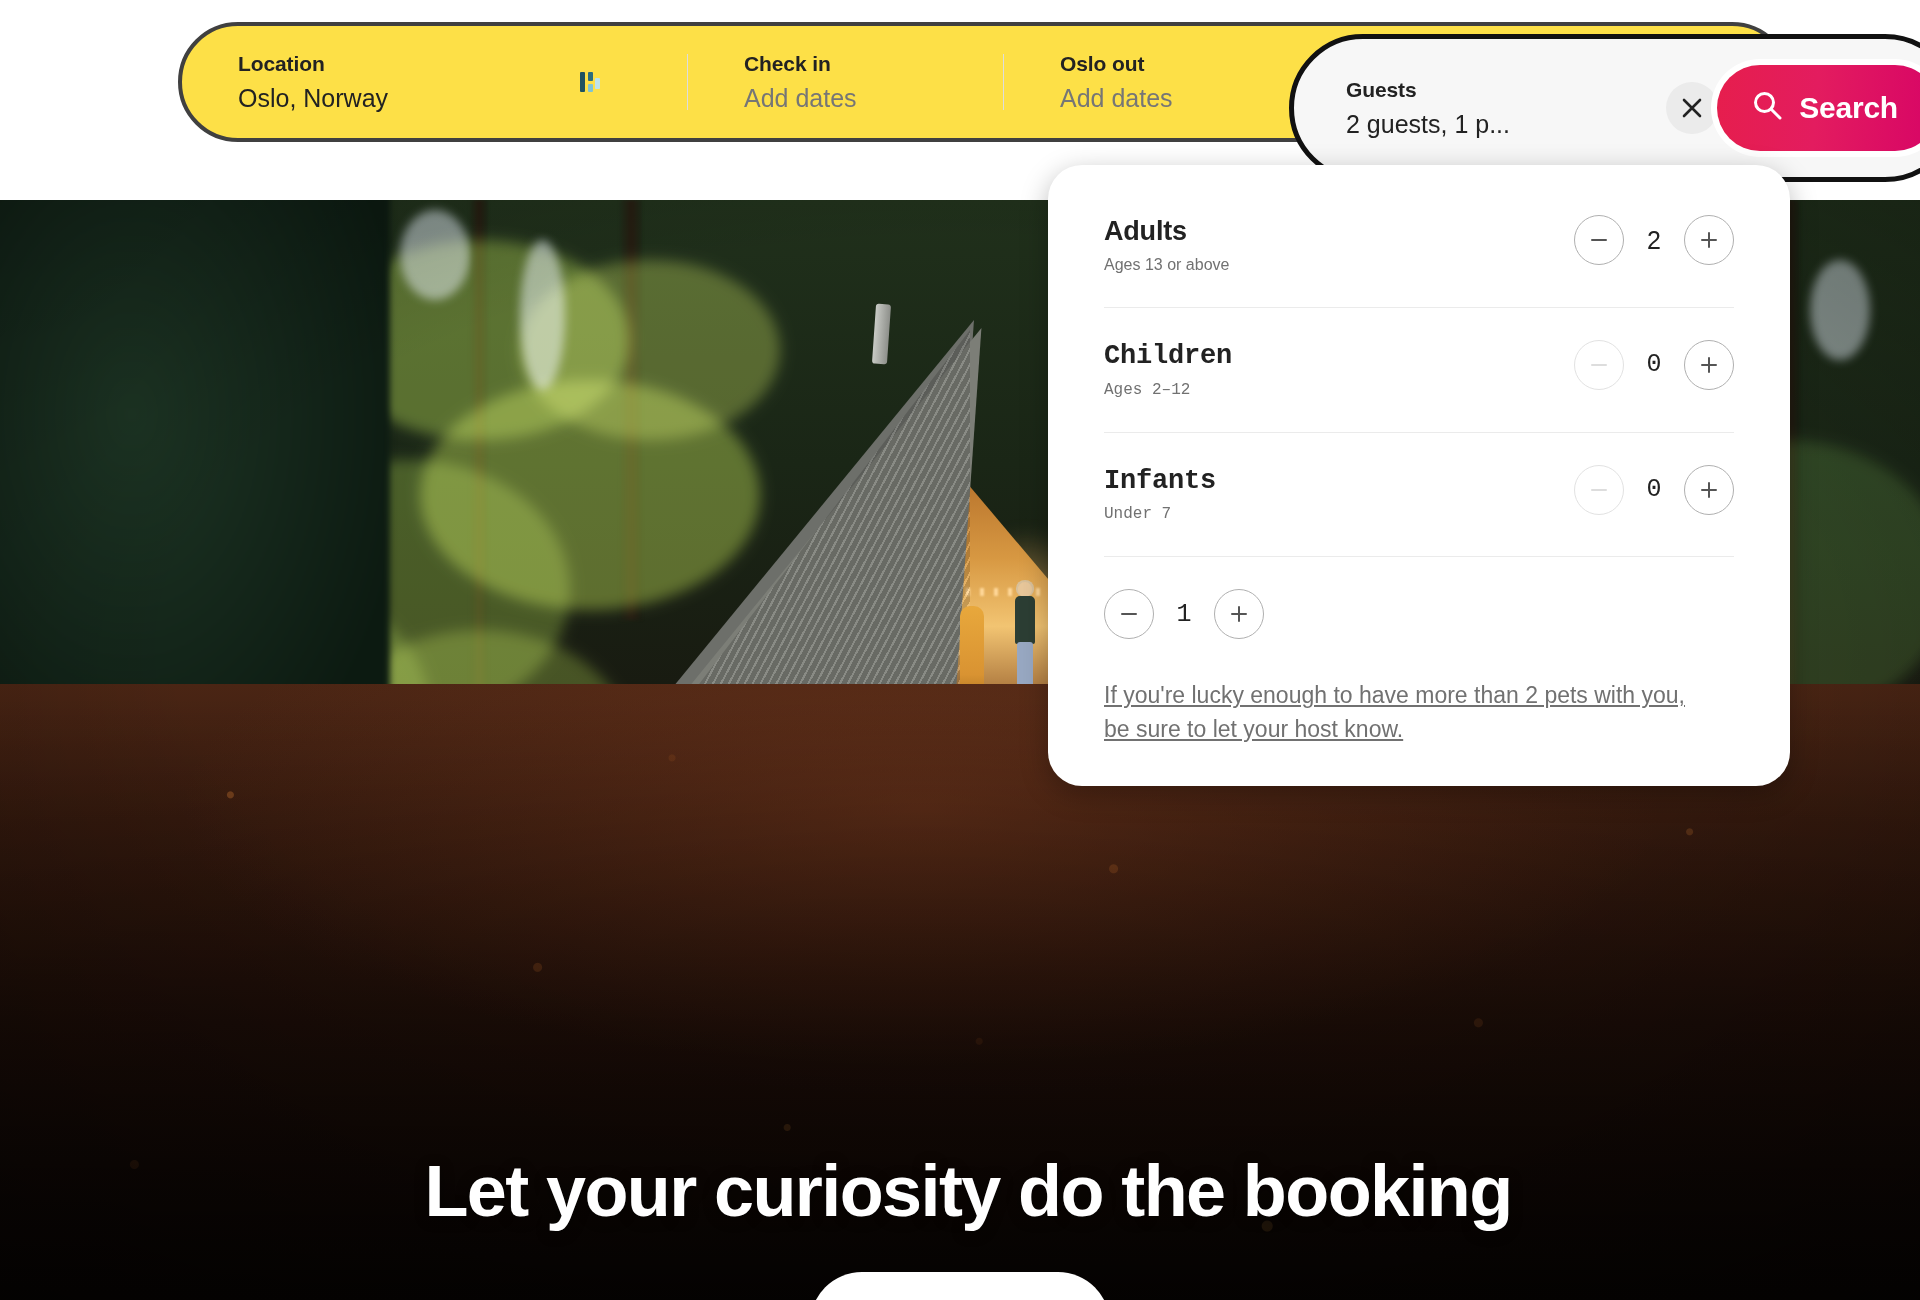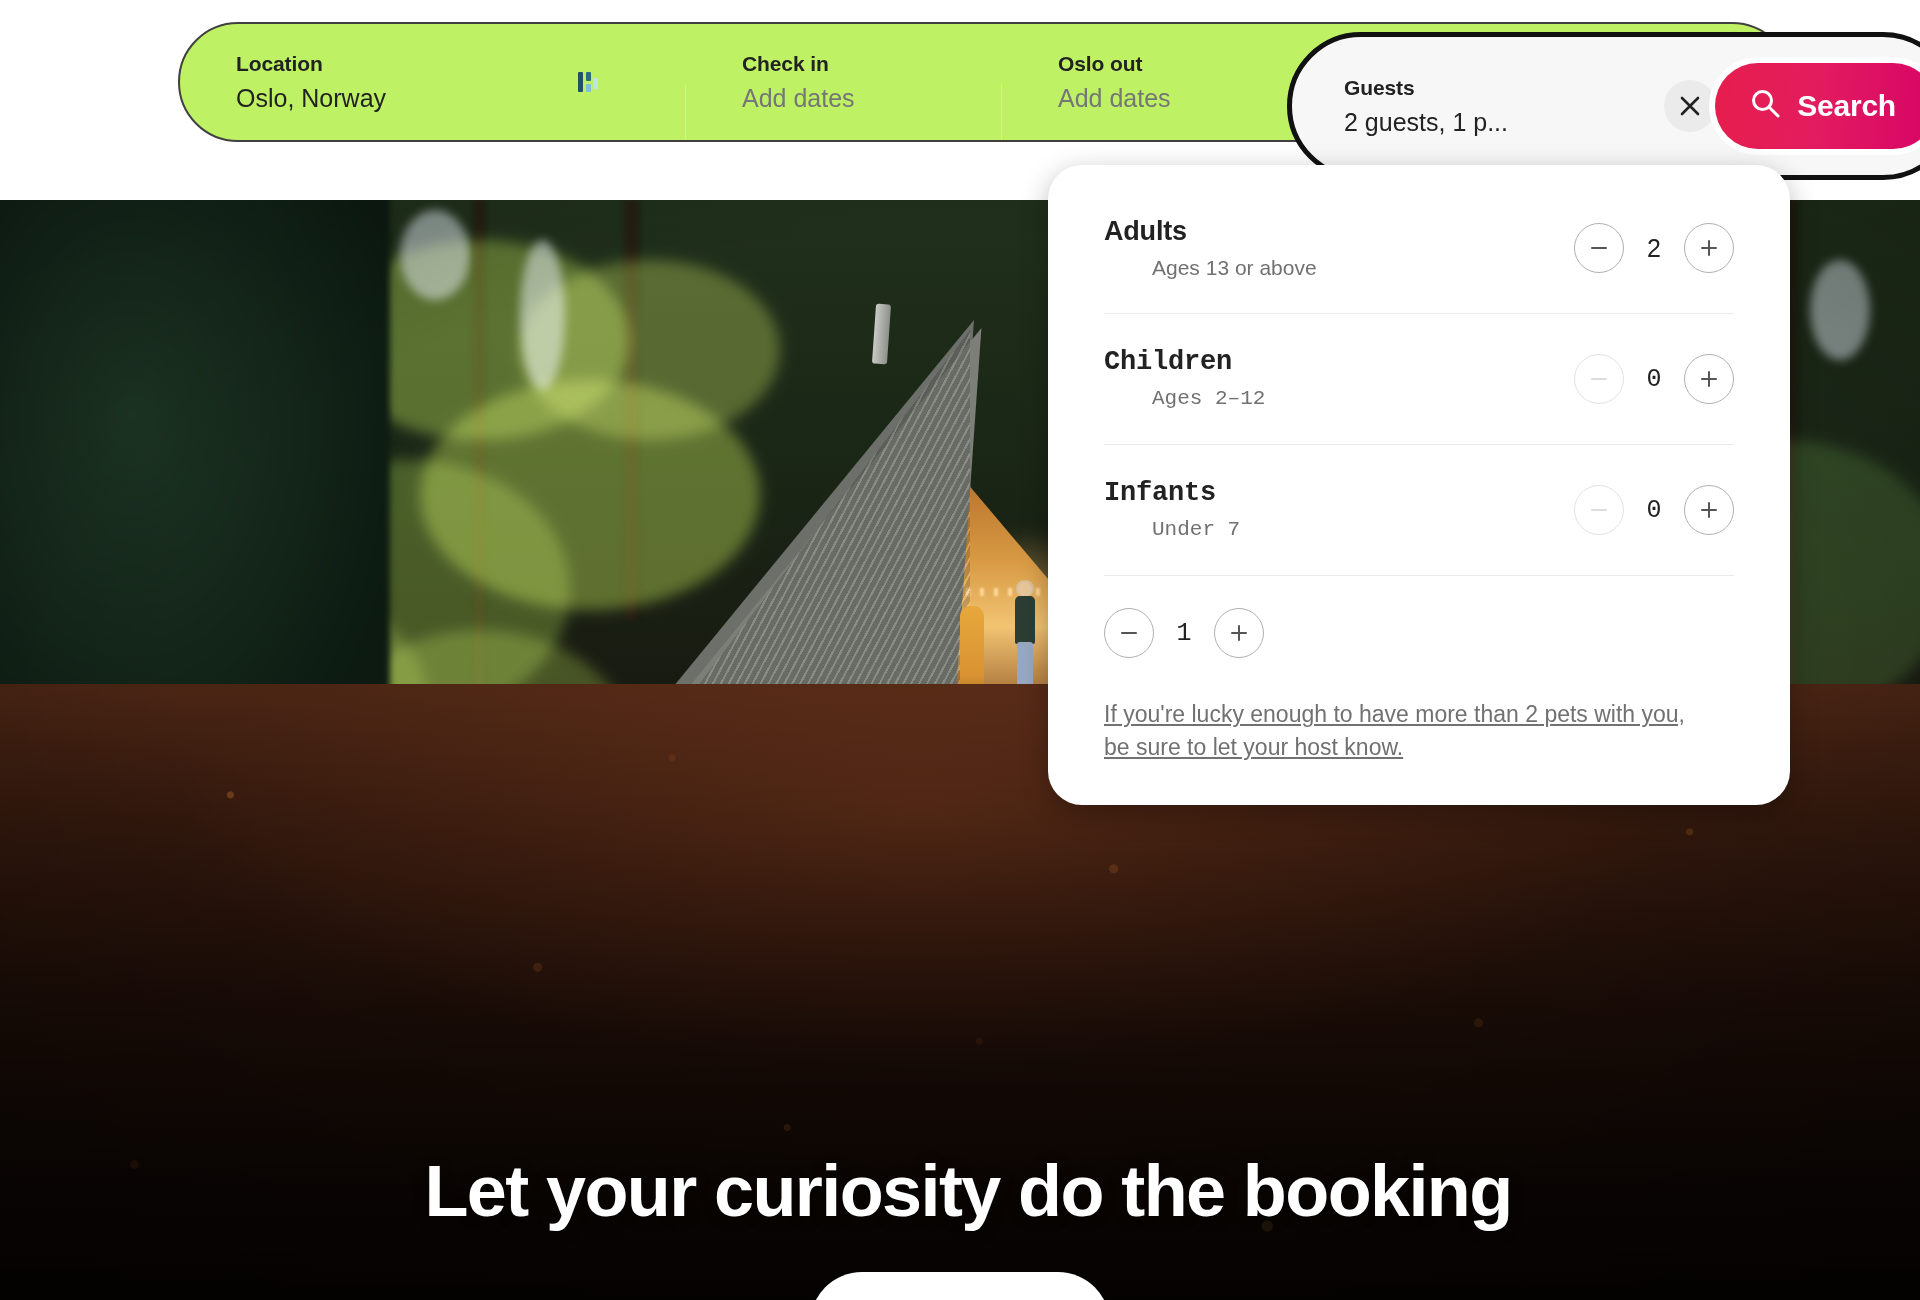--- a/index.html
+++ b/index.html
@@ -171,25 +171,25 @@
 
   
   .header {
     position:absolute; left:0; top:0; width:1920px; height:200px;
     background:#ffffff;
   }
   .searchbar {
     position:absolute;
     left:178px; top:22px;
     width:1614px; height:120px;
-    background:#bef264;
-    border:2px solid #404040;
+    background:#fde047;
+    border:4px solid #404040;
     border-radius:60px;
     display:flex;
-    align-items:flex-end;
+    align-items:center;
   }
   .sb-field {
     position:relative;
     height:100%;
     display:flex;
     flex-direction:column;
     justify-content:center;
     padding-left:56px;
   }
   .sb-field.location { width:505px; }
@@ -283,40 +283,39 @@
     left:1048px; top:165px;
     width:742px;
     background:#ffffff;
     border-radius:34px;
     box-shadow:0 8px 28px rgba(0,0,0,.28);
     padding:44px 56px 40px 56px;
     z-index:20;
   }
   .guest-row {
     display:flex;
-    align-items:center;
+    align-items:flex-start;
     justify-content:space-between;
     padding:32px 0;
   }
   .guest-row + .guest-row { border-top:1px solid #ebebeb;font-family:Liberation Mono, monospace; }
   .guest-row:first-child { padding-top:6px; }
   .gr-title {
     font-size:27px;
     font-weight:600;
     color:#222222;
     letter-spacing:-.2px;
     line-height:1.25;
     margin-bottom:6px;
   }
   .gr-sub {
-    font-size:21px;
+    font-size:16px;
     font-weight:400;
     color:#717171;
     line-height:1.25;
-    margin-left:48px;
   }
   .gr-sub.link {
     color:#222222;
     text-decoration:underline;
     text-underline-offset:3px;
     cursor:pointer;
   }
   .stepper {
     display:flex;
     align-items:center;

